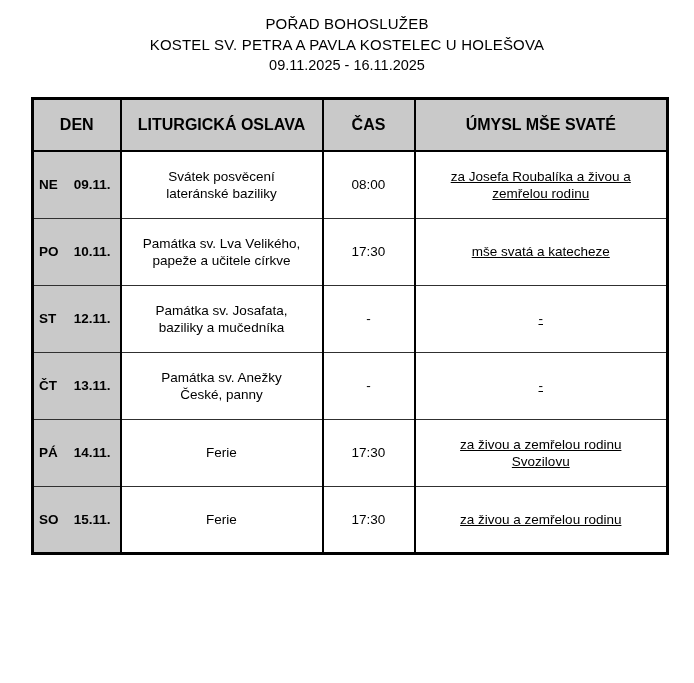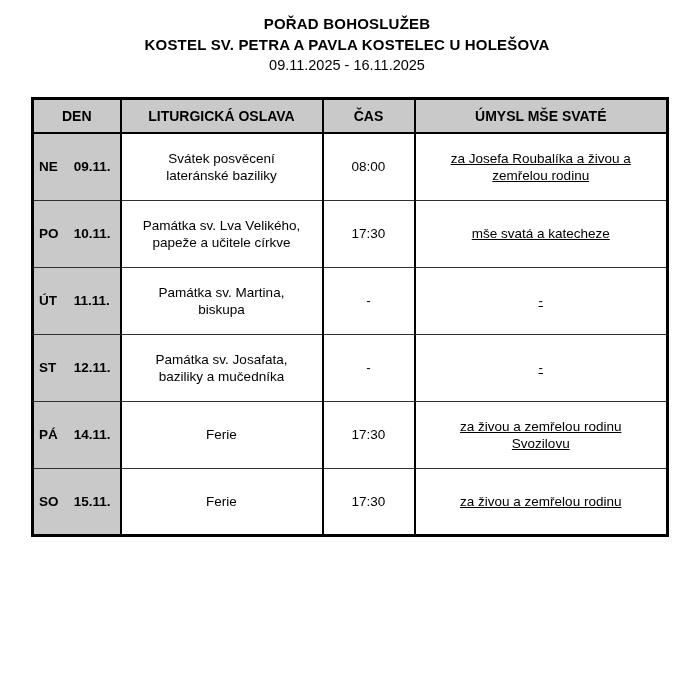--- a/index.html
+++ b/index.html
@@ -15,21 +15,21 @@
     overflow: hidden;
   }
 
   
   .doc-header {
     padding-top: 13px;
     text-align: center;
   }
   .doc-title, .doc-subtitle {
     font-size: 15px;
-    font-weight: bold;
+    font-weight: normal;
     line-height: 21px;
     letter-spacing: 0.2px;
   }
   .doc-daterange {
     font-size: 14.5px;
     font-weight: normal;
     line-height: 21px;
     text-align: center;
   }
 
@@ -43,25 +43,25 @@
     border: 3px solid var(--border-color, #000);
   }
   .schedule-table col.col-day  { width: 88px; }
   .schedule-table col.col-cel  { width: 202px; }
   .schedule-table col.col-time { width: 92px; }
   .schedule-table col.col-int  { width: 253px; }
 
   .schedule-table th {
     height: 14px;
     background: var(--header-bg, #c9c9c9);
-    font-size: 14px;
+    font-size: 16px;
     font-weight: bold;
     text-align: center;
     vertical-align: middle;
-    padding: 8px;
+    padding: 16px;
     border-left: 2px solid var(--border-color, #000);
     border-bottom: 2px solid var(--border-color, #000);
   }
 
   .schedule-table td {
     height: 67px;
     font-size: 13.5px;
     line-height: 17px;
     text-align: center;
     vertical-align: middle;
@@ -126,40 +126,40 @@
   <tr>
     <td class="day-cell">
       <span class="day-abbrev">PO</span>
       <span class="day-date">10.11.</span>
     </td>
     <td class="celebration-cell">Památka sv. Lva Velikého, papeže a učitele církve</td>
     <td class="time-cell">17:30</td>
     <td class="intention-cell">mše svatá a katecheze</td>
   </tr>
 
-  <tr>
-    <td class="day-cell">
-      <span class="day-abbrev">ÚT</span>
-      <span class="day-date">11.11.</span>
-    </td>
-    <td class="celebration-cell">Památka sv. Martina, biskupa</td>
-    <td class="time-cell">-</td>
-    <td class="intention-cell">-</td>
-  </tr>
 
   <tr>
     <td class="day-cell">
       <span class="day-abbrev">ST</span>
       <span class="day-date">12.11.</span>
     </td>
     <td class="celebration-cell">Památka sv. Josafata, baziliky a mučedníka</td>
     <td class="time-cell">-</td>
     <td class="intention-cell">-</td>
   </tr>
 
+  <tr>
+    <td class="day-cell">
+      <span class="day-abbrev">ČT</span>
+      <span class="day-date">13.11.</span>
+    </td>
+    <td class="celebration-cell">Památka sv. Anežky České, panny</td>
+    <td class="time-cell">-</td>
+    <td class="intention-cell">-</td>
+  </tr>
 
   <tr>
     <td class="day-cell">
       <span class="day-abbrev">PÁ</span>
       <span class="day-date">14.11.</span>
     </td>
     <td class="celebration-cell">Ferie</td>
     <td class="time-cell">17:30</td>
     <td class="intention-cell">za živou a zemřelou rodinu Svozilovu</td>
   </tr>

